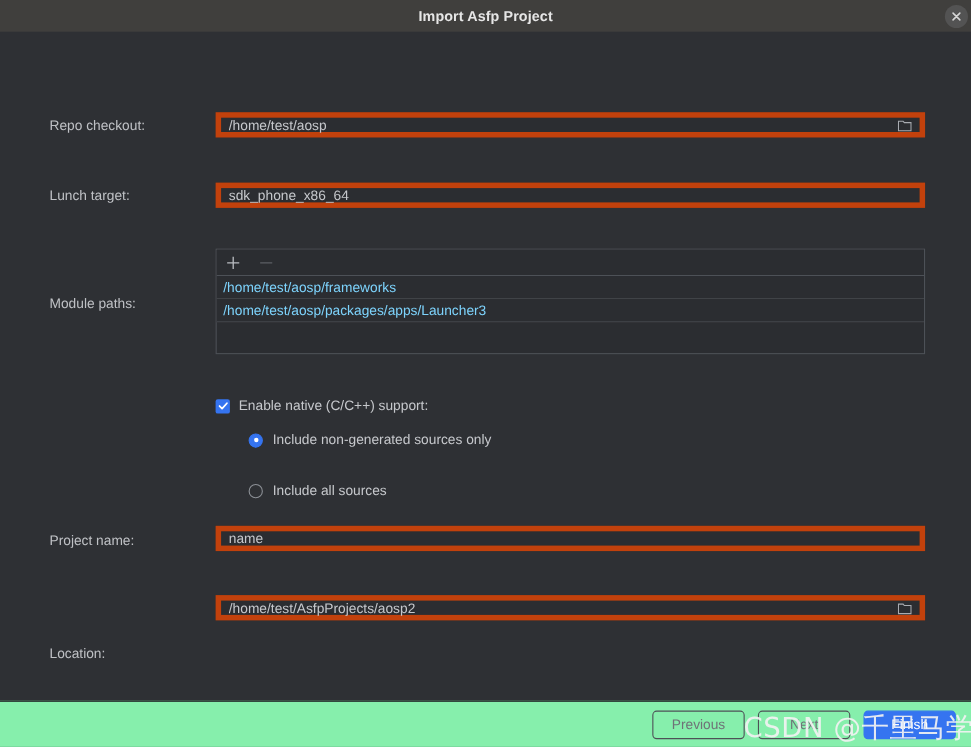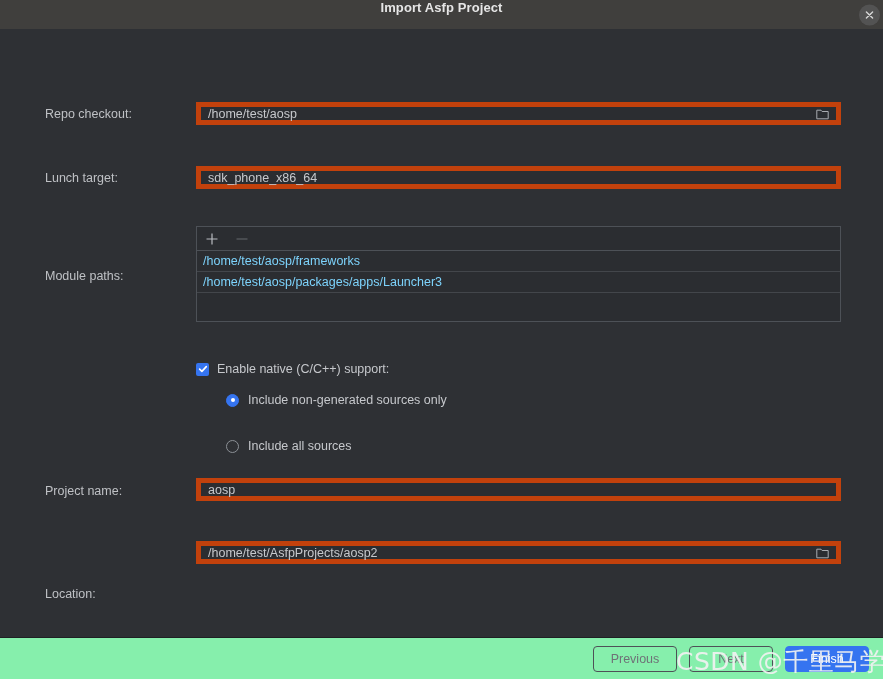--- a/index.html
+++ b/index.html
@@ -15,20 +15,21 @@
     position: relative;
     -webkit-font-smoothing: antialiased;
   }
 
   
   .titlebar {
     height: 29px;
     background: #403f3d;
     position: relative;
     display: flex;
+    align-items: center;
     justify-content: center;
   }
   .titlebar-title {
     color: #e6e6e6;
     font-size: 13px;
     font-weight: bold;
     letter-spacing: 0.1px;
   }
   .close-btn {
     position: absolute;
@@ -327,21 +328,21 @@
       <span class="radio on"></span>
       <span class="radio-label">Include non-generated sources only</span>
     </div>
     <div class="radio-row" style="top:410px;text-align:center;">
       <span class="radio off"></span>
       <span class="radio-label">Include all sources</span>
     </div>
 
     <div class="label" style="top:455px;">Project name:</div>
     <div class="field" style="top:449px;">
-      <div class="field-value">aosp</div>
+      <div class="field-value">name</div>
     </div>
 
     <div class="label" style="top:518px;margin-top:40px;">Location:</div>
     <div class="field" style="top:512px;">
       <div class="field-value">/home/test/AsfpProjects/aosp2</div>
       <div class="field-browse">
         <svg width="13" height="12" viewBox="0 0 13 12" aria-hidden="true">
           <path d="M0.8 2.2 h4.2 l1.1 1.3 h6.1 v7.3 h-11.4 z" fill="none" stroke="#a9acb1" stroke-width="1"></path>
         </svg>
       </div>

